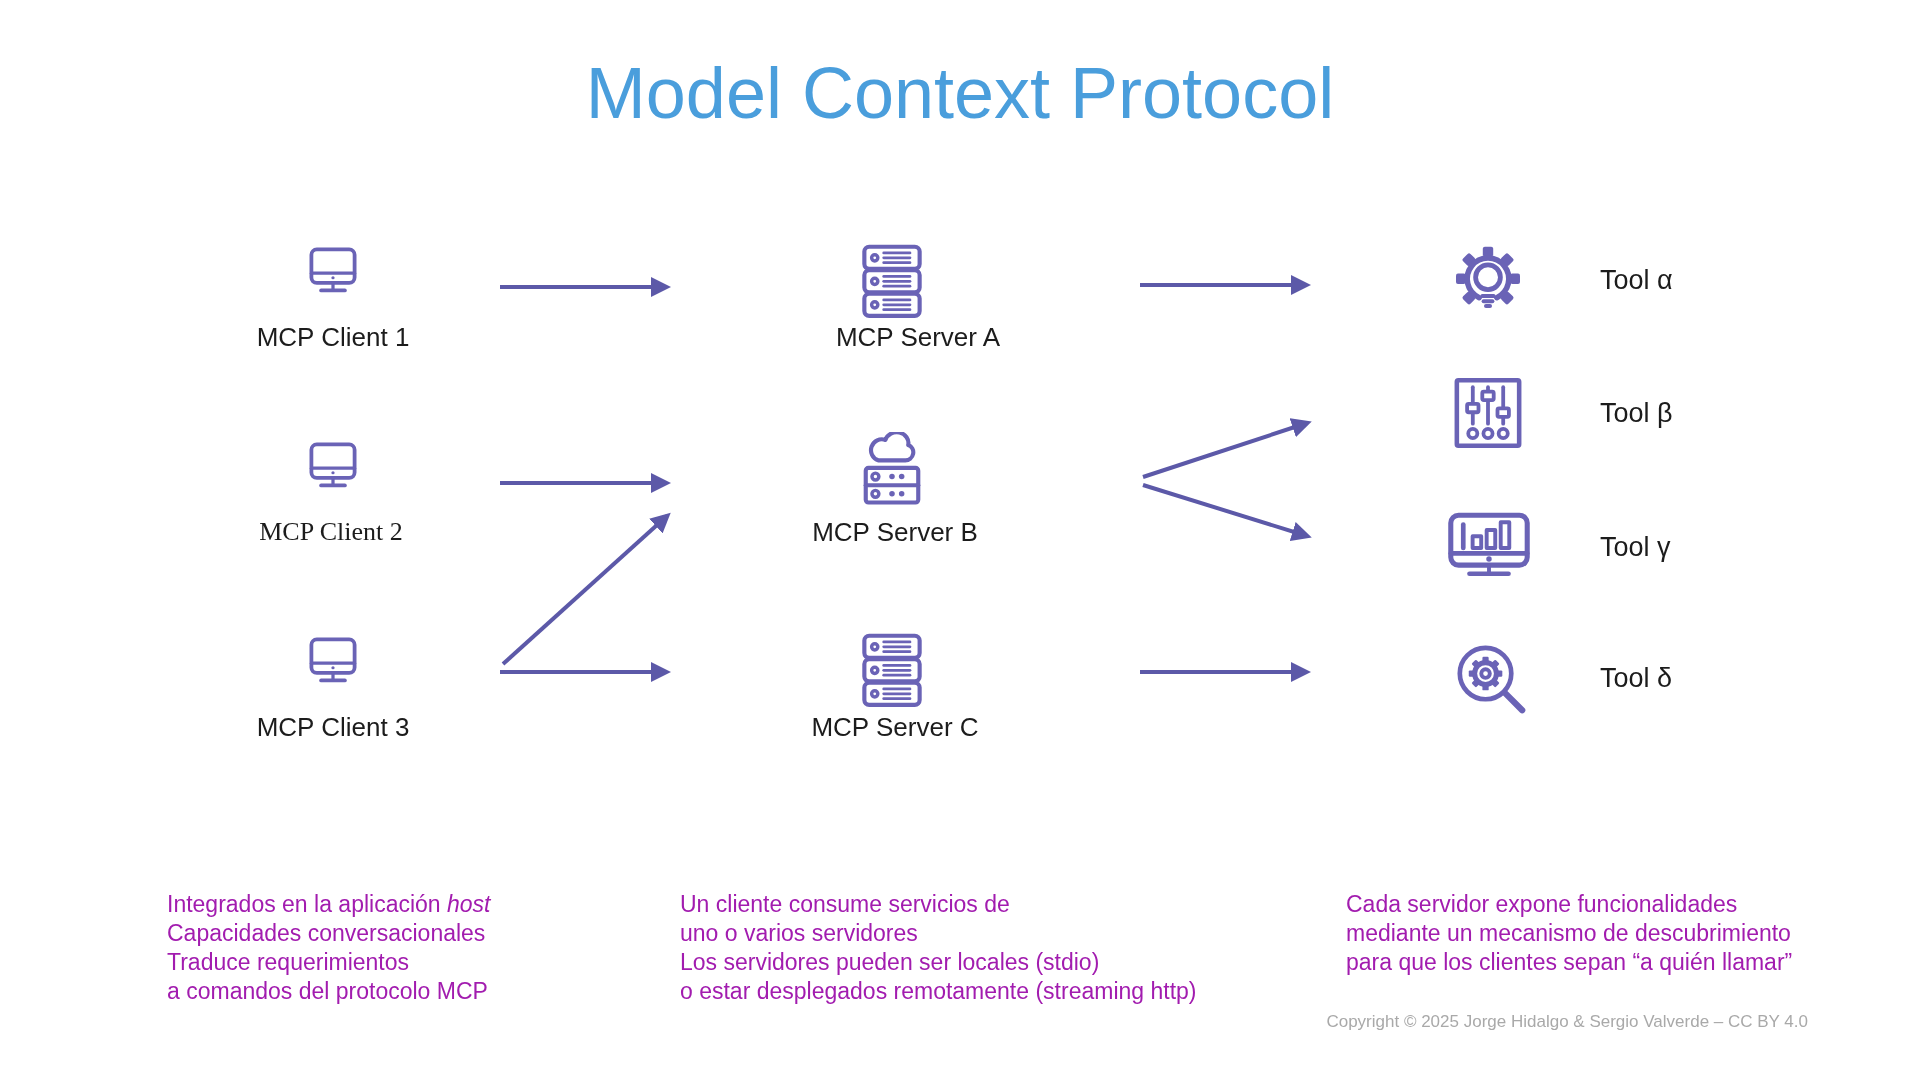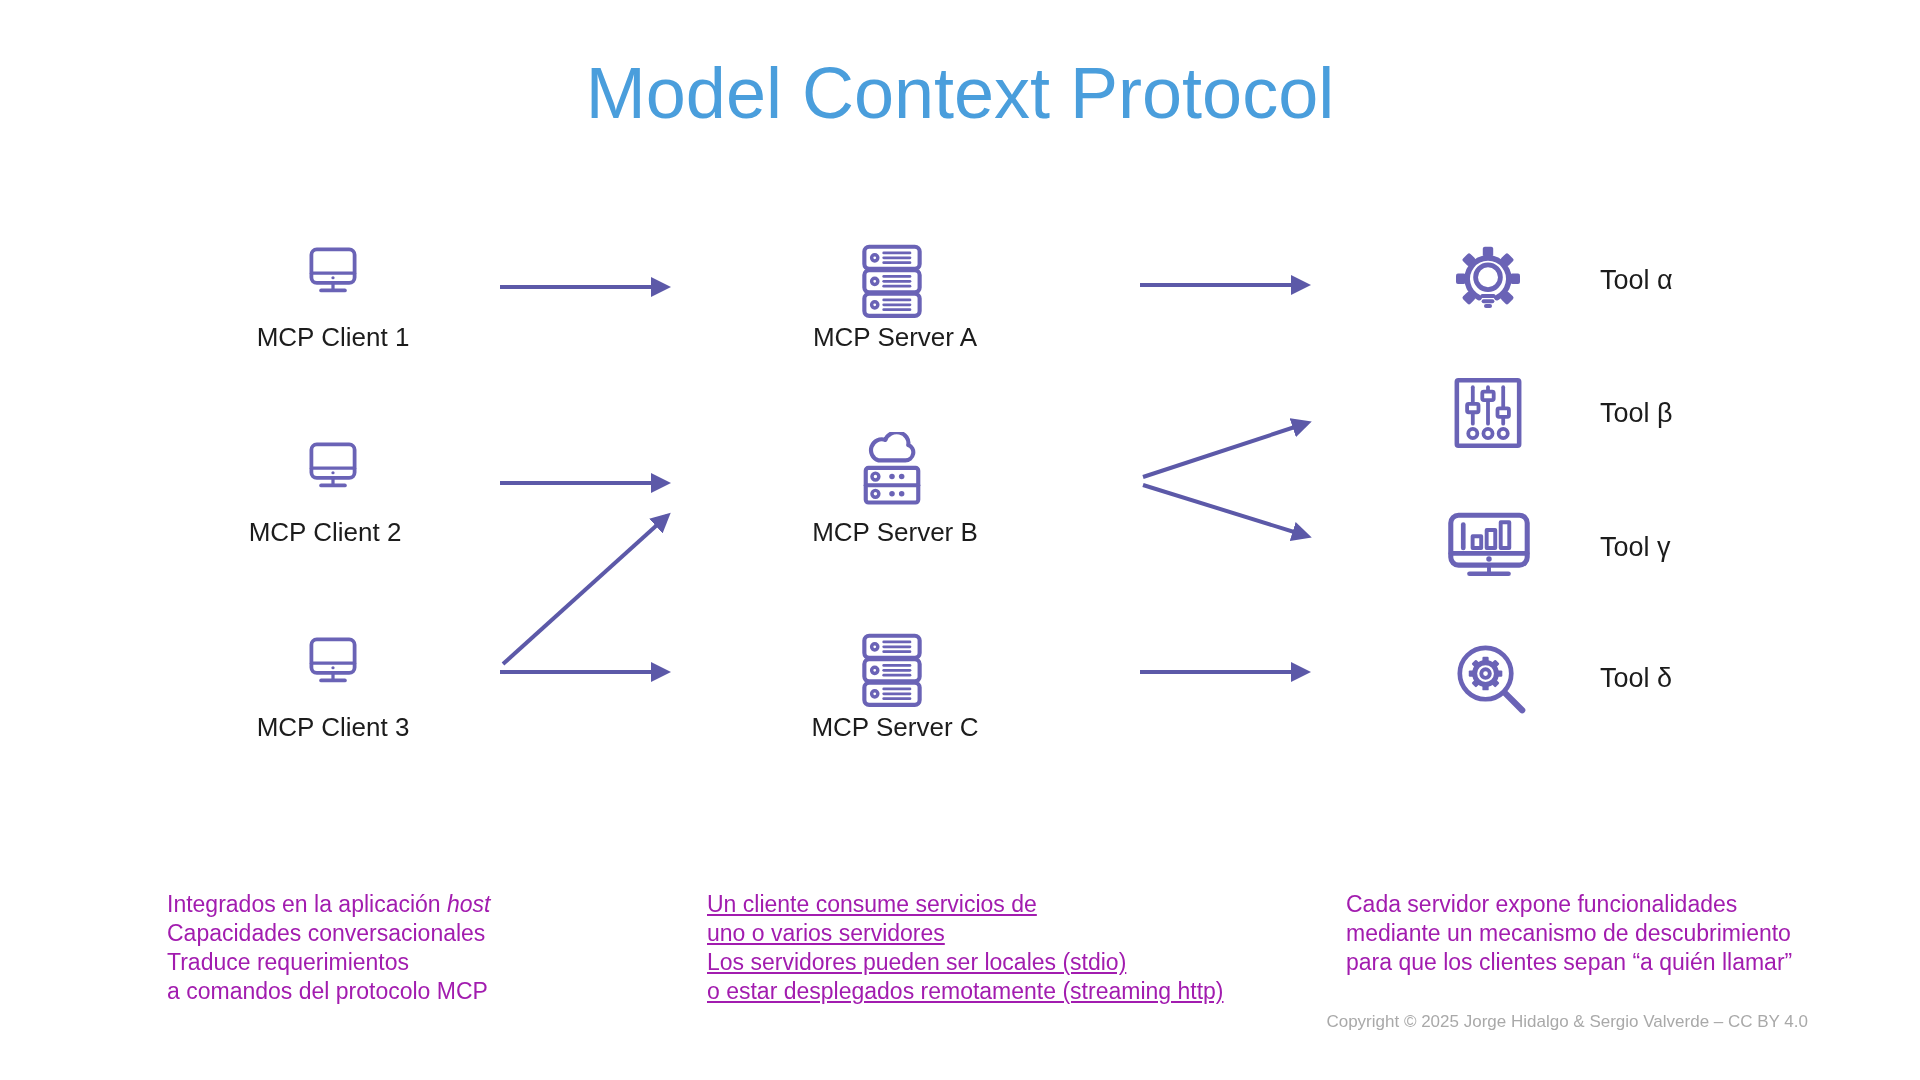--- a/index.html
+++ b/index.html
@@ -72,21 +72,21 @@
 
   <div class="icon" style="left:306px;top:441px;">
     <svg width="54" height="50" viewBox="0 0 100 92" fill="none" stroke="#6A63B6" stroke-linecap="round" stroke-linejoin="round">
       <rect x="10" y="6" width="80" height="62" rx="10" stroke-width="7"></rect>
       <line x1="10" y1="50" x2="90" y2="50" stroke-width="6"></line>
       <circle cx="50" cy="58.5" r="3" fill="#6A63B6" stroke="none"></circle>
       <line x1="50" y1="68" x2="50" y2="78" stroke-width="6"></line>
       <line x1="28" y1="82" x2="72" y2="82" stroke-width="7"></line>
     </svg>
   </div>
-  <div class="node-label" style="left:195px;top:517px;">MCP Client 2</div>
+  <div class="node-label" style="left:201px;top:517px;font-family:Liberation Serif, serif;">MCP Client 2</div>
 
   <div class="icon" style="left:306px;top:636px;">
     <svg width="54" height="50" viewBox="0 0 100 92" fill="none" stroke="#6A63B6" stroke-linecap="round" stroke-linejoin="round">
       <rect x="10" y="6" width="80" height="62" rx="10" stroke-width="7"></rect>
       <line x1="10" y1="50" x2="90" y2="50" stroke-width="6"></line>
       <circle cx="50" cy="58.5" r="3" fill="#6A63B6" stroke="none"></circle>
       <line x1="50" y1="68" x2="50" y2="78" stroke-width="6"></line>
       <line x1="28" y1="82" x2="72" y2="82" stroke-width="7"></line>
     </svg>
   </div>
@@ -104,21 +104,21 @@
       <circle cx="21" cy="54" r="4.5" stroke-width="5"></circle>
       <line x1="34" y1="47" x2="72" y2="47" stroke-width="4"></line>
         <line x1="34" y1="54" x2="72" y2="54" stroke-width="4"></line>
         <line x1="34" y1="61" x2="72" y2="61" stroke-width="4"></line>
       <circle cx="21" cy="88" r="4.5" stroke-width="5"></circle>
       <line x1="34" y1="81" x2="72" y2="81" stroke-width="4"></line>
         <line x1="34" y1="88" x2="72" y2="88" stroke-width="4"></line>
         <line x1="34" y1="95" x2="72" y2="95" stroke-width="4"></line>
     </svg>
   </div>
-  <div class="node-label" style="left:765px;top:322px;">MCP Server A</div>
+  <div class="node-label" style="left:788px;top:322px;">MCP Server A</div>
 
   <div class="icon" style="left:860px;top:432px;">
     <svg width="64" height="76" viewBox="0 0 92 110" fill="none" stroke="#6A63B6" stroke-linecap="round" stroke-linejoin="round">
       <path d="M 26 41 L 65 41 A 11.5 11.5 0 0 0 69.5 18.8 A 17 15.5 0 0 0 36.5 11.5 A 13.5 13.5 0 0 0 26 41 Z" stroke-width="6"></path>
       <rect x="8" y="52" width="76" height="50" rx="4" stroke-width="6"></rect>
       <line x1="8" y1="77" x2="84" y2="77" stroke-width="6"></line>
       <circle cx="22" cy="64.5" r="5" stroke-width="5"></circle>
       <circle cx="46" cy="64.5" r="4" fill="#6A63B6" stroke="none"></circle>
       <circle cx="60" cy="64.5" r="4" fill="#6A63B6" stroke="none"></circle>
       <circle cx="22" cy="89.5" r="5" stroke-width="5"></circle>
@@ -250,21 +250,21 @@
   </div>
   <div class="tool-label" style="top:663px;">Tool δ</div>
 
   <div class="note" style="left:167px;">
     <div><span>Integrados en la aplicación </span><i>host</i></div>
     <div>Capacidades conversacionales</div>
     <div>Traduce requerimientos</div>
     <div>a comandos del protocolo MCP</div>
   </div>
 
-  <div class="note" style="left:707px;text-decoration:underline;">
+  <div class="note" style="left:680px;">
     <div>Un cliente consume servicios de</div>
     <div>uno o varios servidores</div>
     <div>Los servidores pueden ser locales (stdio)</div>
     <div>o estar desplegados remotamente (streaming http)</div>
   </div>
 
   <div class="note" style="left:1346px;">
     <div>Cada servidor expone funcionalidades</div>
     <div>mediante un mecanismo de descubrimiento</div>
     <div>para que los clientes sepan “a quién llamar”</div>

